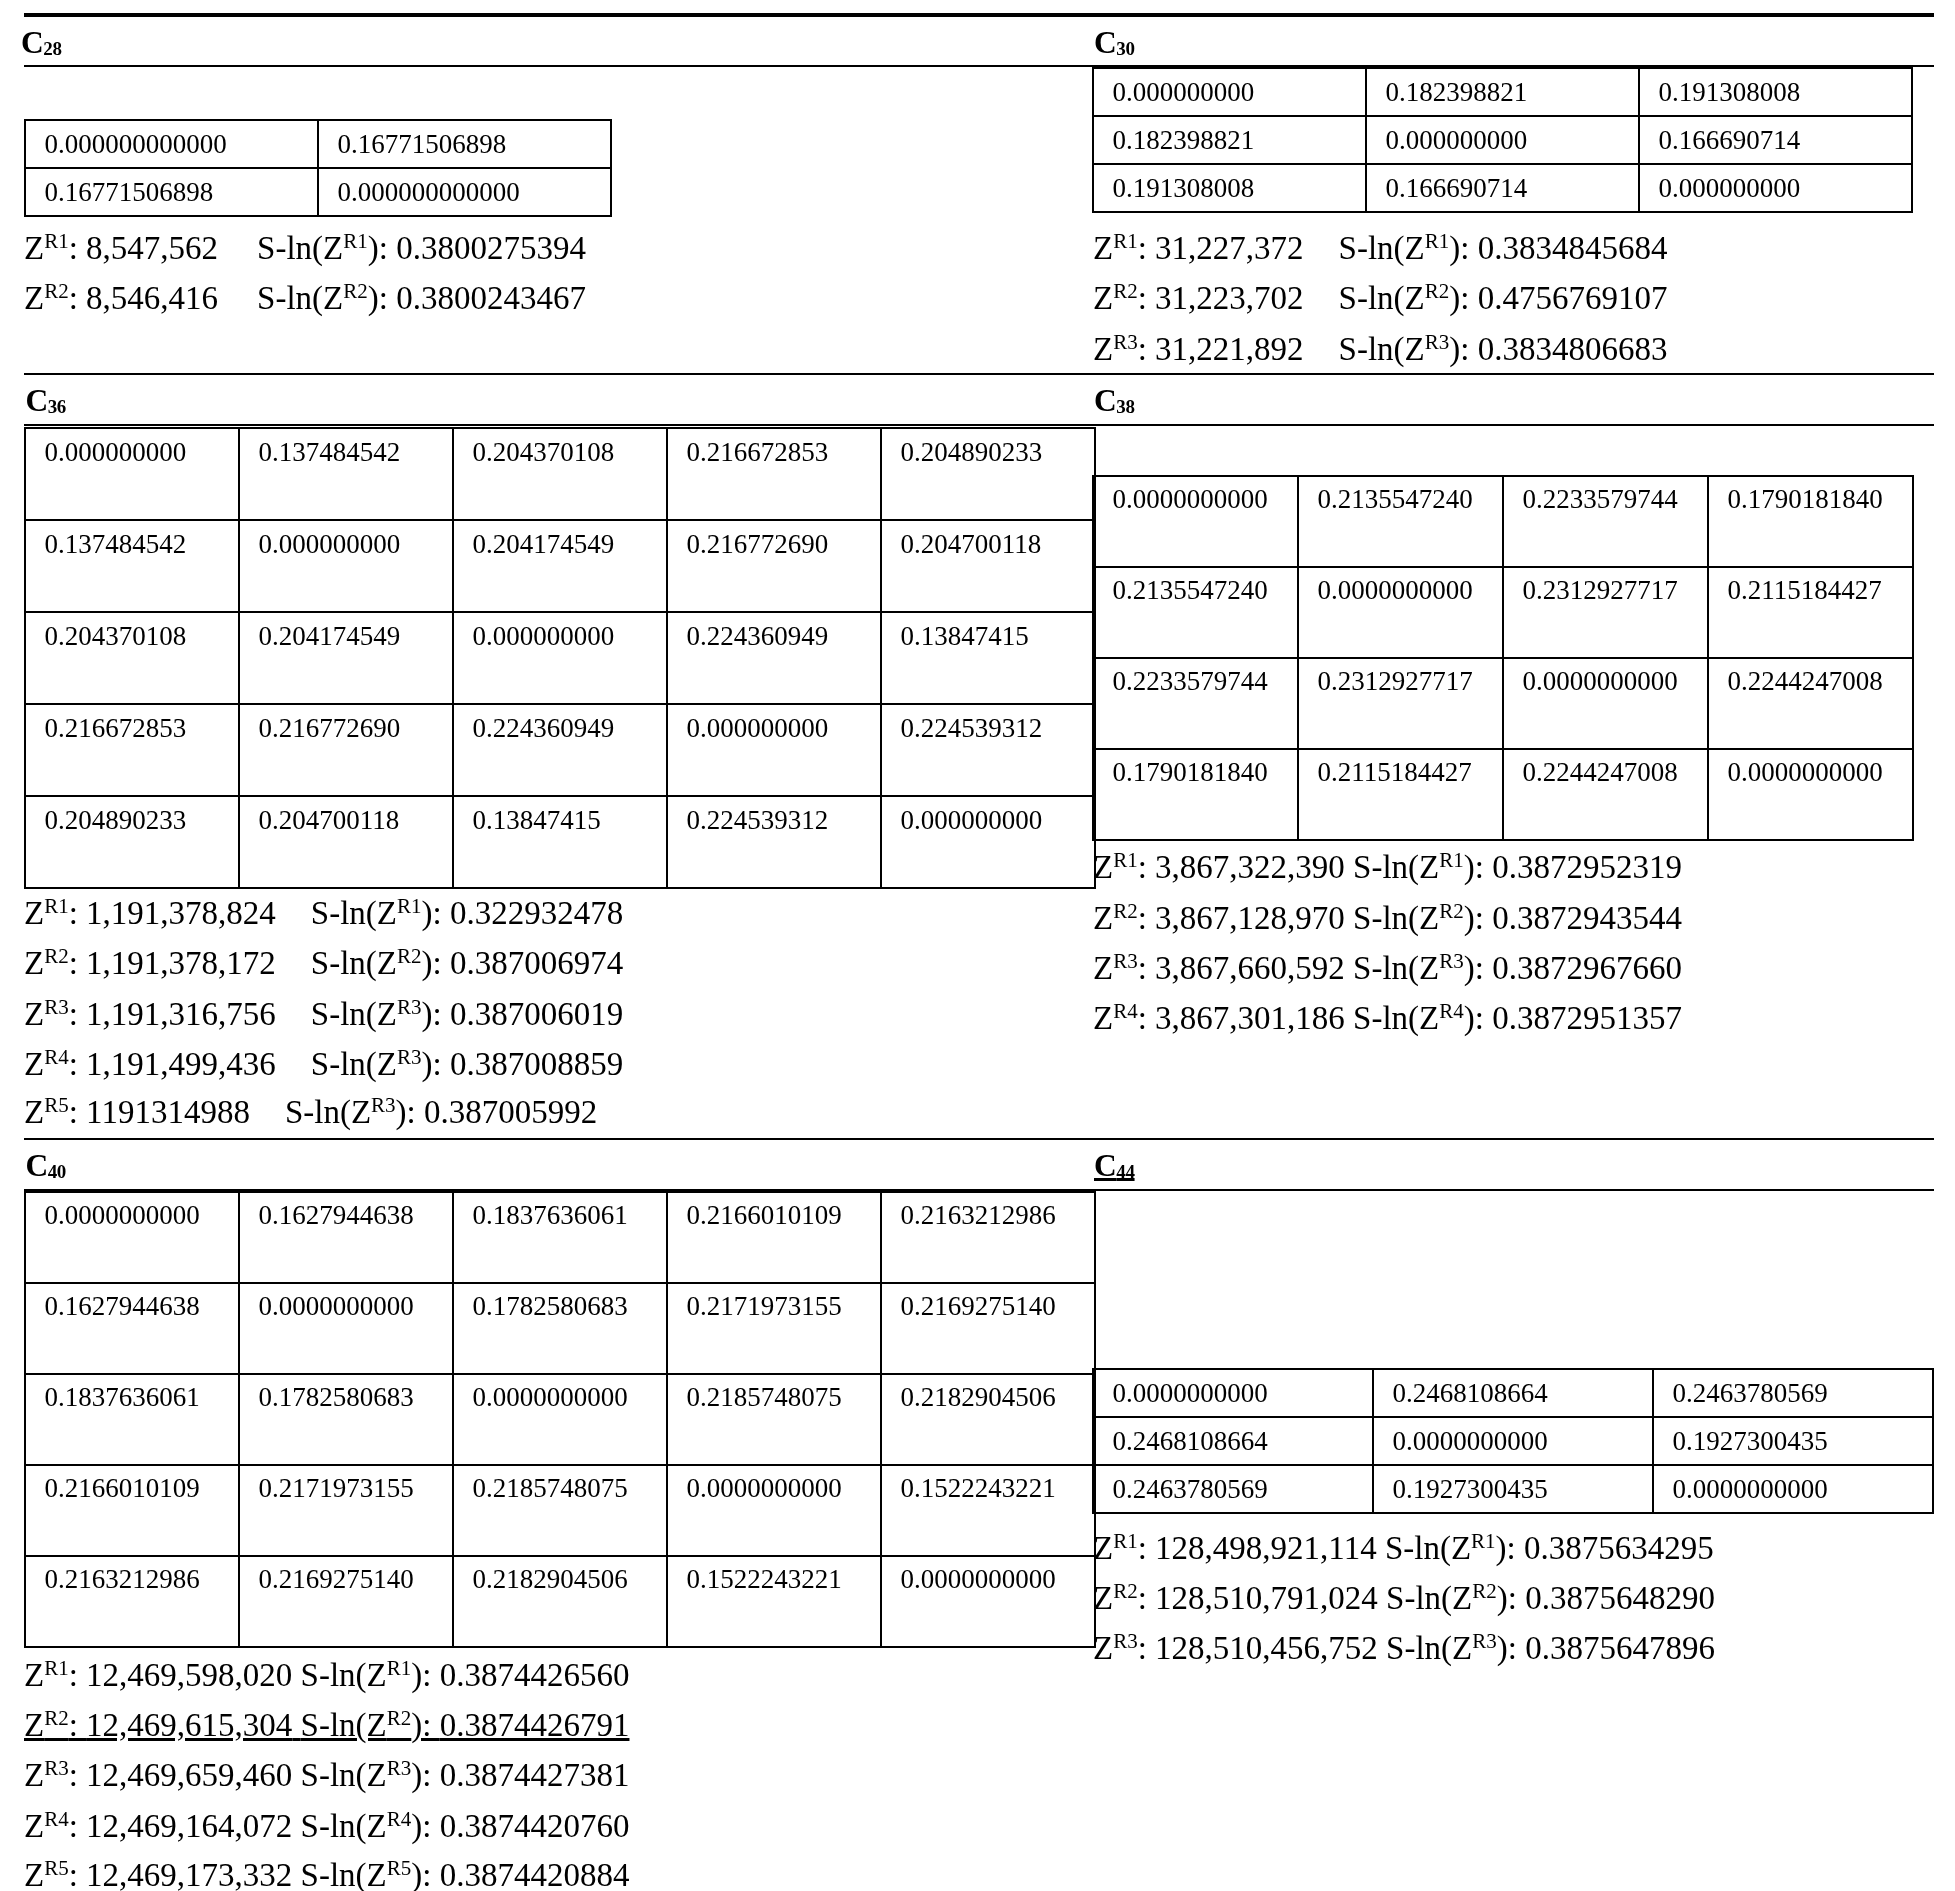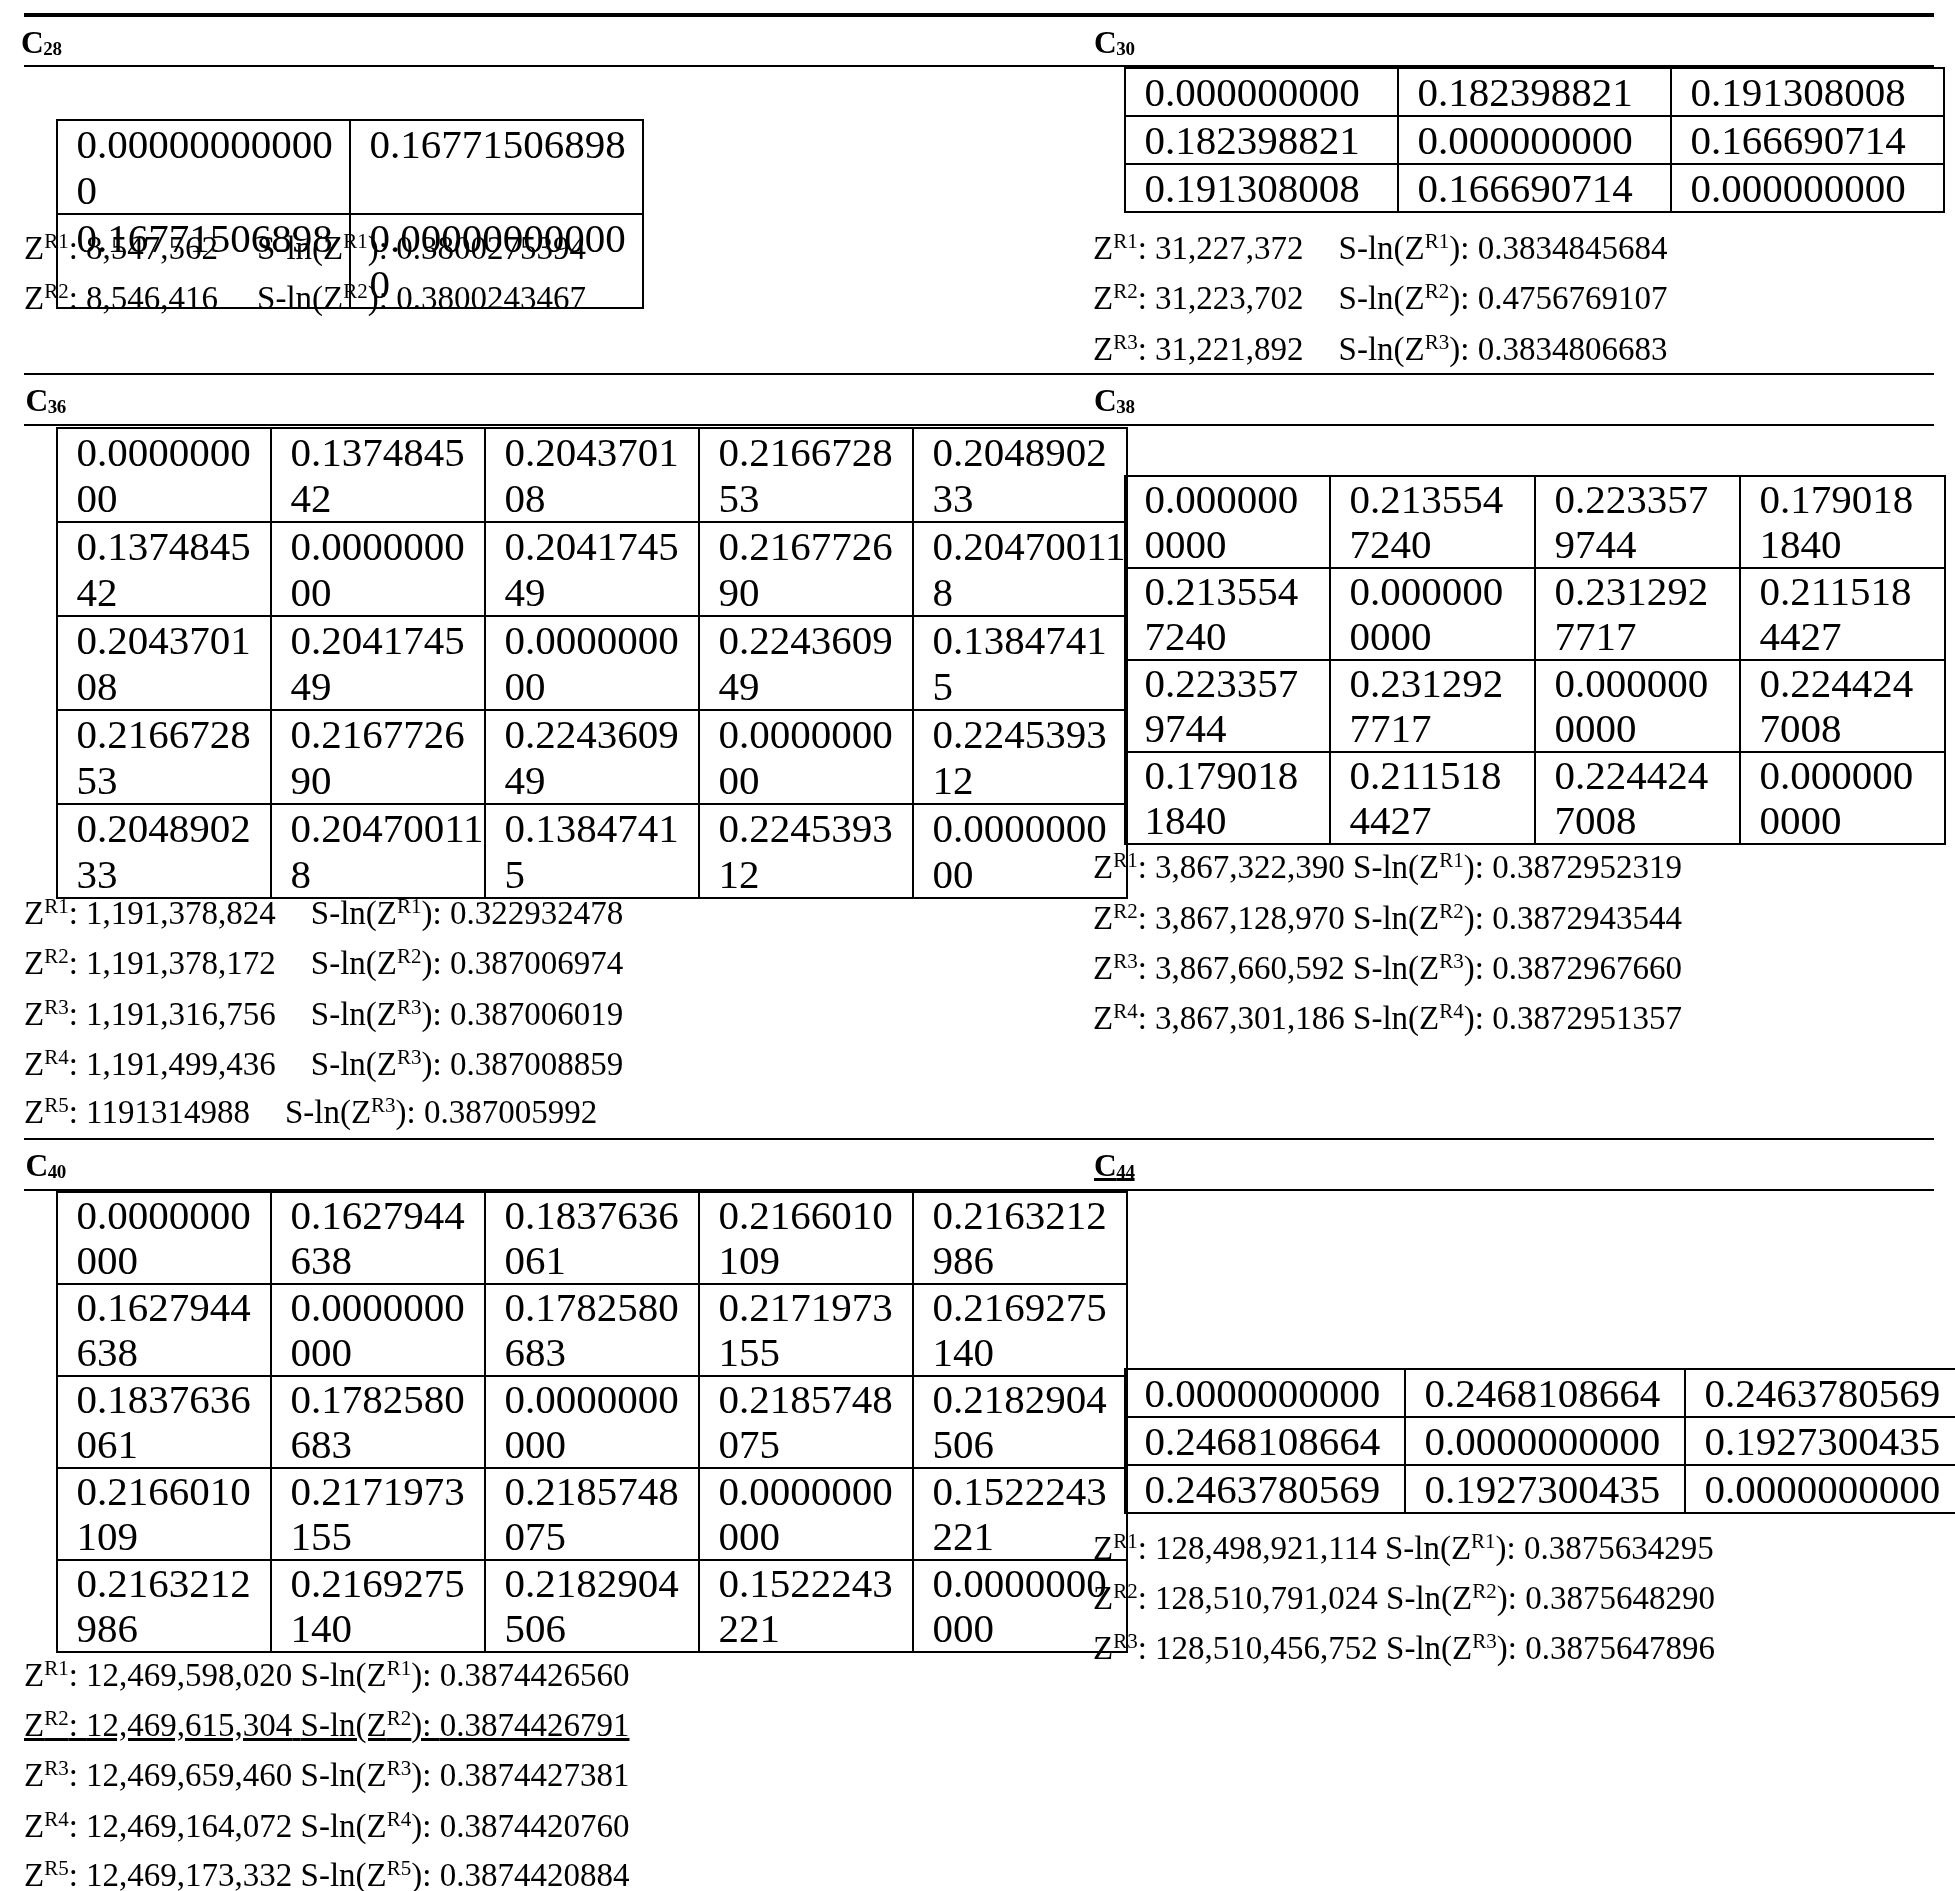--- a/index.html
+++ b/index.html
@@ -10,21 +10,21 @@
   .rule { position: absolute; background: #000; }
   .thick { height: 3.9px; }
   .thin { height: 2.2px; }
   .sec-title {
     position: absolute; font-family: "Liberation Serif", serif; font-weight: bold;
     font-size: 31.5px; line-height: 1; letter-spacing: -0.4px;
   }
   .sec-title sub { font-size: 19px; vertical-align: -1.8px; }
   table.mat {
     position: absolute; border-collapse: collapse; table-layout: fixed;
-    font-family: "Liberation Serif", serif; font-size: 41px; line-height: 46px; margin-left: 32px;
+    font-family: "Liberation Serif", serif; font-size: 27px; line-height: 46px;
   }
   table.mat td {
     border: 2.2px solid #000; padding: 0 0 0 18.4px; vertical-align: top;
     white-space: normal; word-break: break-all; overflow: hidden;
   }
   .zline {
     position: absolute; font-family: "Liberation Serif", serif; font-size: 33px;
     line-height: 1; white-space: pre;
   }
   .zline sup { font-size: 21px; vertical-align: 11.4px; line-height: 0; }

